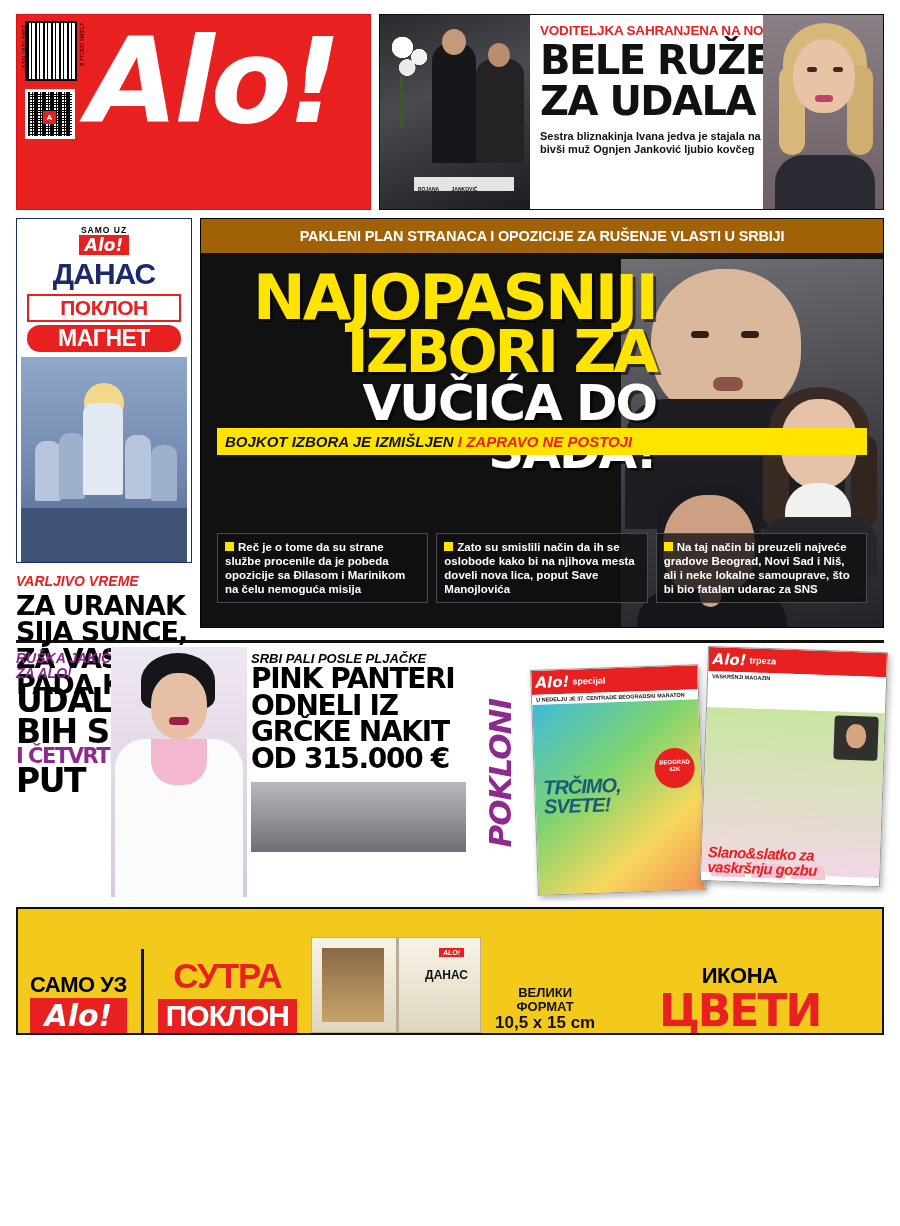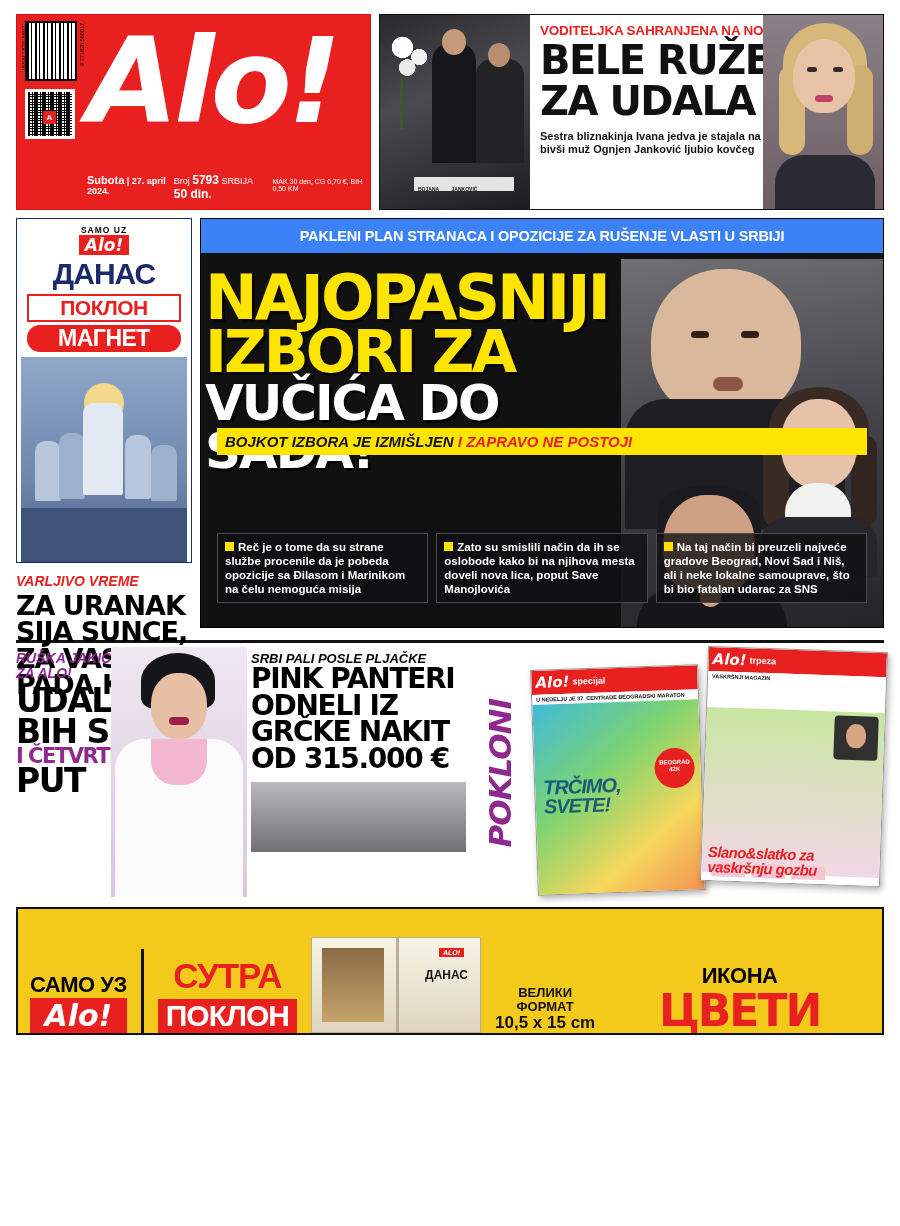--- a/index.html
+++ b/index.html
@@ -76,41 +76,41 @@
   .icon-art .fig.r1 { left:104px; top:78px; width:26px; height:64px; background:#b7c6dc;}
   .icon-art .fig.r2 { left:130px; top:88px; width:26px; height:56px; background:#9db0cc;}
   .icon-art .ground { position:absolute; left:0; bottom:0; width:100%; height:54px; background:#3f5277;}
 
   .weather { margin-top: 10px; }
   .w-kicker { font-size: 14px; font-weight: 900; color: #e8201f; font-style: italic; }
   .w-head { font-size: 27px; font-weight: 900; line-height: .98; margin-top: 4px; letter-spacing: -1px; font-family:"DejaVu Sans",sans-serif;}
 
   
   .hero { flex: 1; border: 1px solid #000; background: #111; position: relative; overflow: hidden; }
-  .hero-banner { background: #3b82f6; color: #fff; font-size: 14.5px; font-weight: 900; text-align: center; padding: 9px 4px; letter-spacing: -.2px; }
+  .hero-banner { background: #a16207; color: #fff; font-size: 14.5px; font-weight: 900; text-align: center; padding: 9px 4px; letter-spacing: -.2px; }
   .hero-photo { position: absolute; right: 0; top: 40px; width: 262px; height: 400px; background: linear-gradient(170deg,#6f6f74,#3a3a40 55%,#202024); }
   .hp-m1 { position:absolute; left:30px; top:10px; width:150px; height:150px; background:#d9b89c; border-radius:48% 48% 44% 44%; }
   .hp-m1b { position:absolute; left:4px; top:140px; width:220px; height:130px; background:#1d1d22; border-radius:40px 40px 0 0;}
   .hp-m1e1 { position:absolute; left:70px; top:72px; width:18px; height:7px; background:#2d2018; border-radius:4px;}
   .hp-m1e2 { position:absolute; left:120px; top:72px; width:18px; height:7px; background:#2d2018; border-radius:4px;}
   .hp-m1mo { position:absolute; left:92px; top:118px; width:30px; height:14px; background:#8c5548; border-radius:12px;}
   .hp-w { position:absolute; right:6px; top:140px; width:120px; height:170px; }
   .hp-w .fc { position:absolute; left:24px; top:0; width:76px; height:90px; background:#e6c3a8; border-radius:46%; }
   .hp-w .hr { position:absolute; left:12px; top:-12px; width:100px; height:84px; background:#3a2a24; border-radius:50% 50% 30% 30%;}
   .hp-w .hr2 { position:absolute; left:6px; top:36px; width:26px; height:92px; background:#3a2a24; border-radius:14px;}
   .hp-w .hr3 { position:absolute; right:0px; top:36px; width:26px; height:92px; background:#32241f; border-radius:14px;}
   .hp-w .nk { position:absolute; left:28px; top:84px; width:66px; height:58px; background:#f1f1ef; border-radius:30px 30px 0 0;}
   .hp-w .bd { position:absolute; left:4px; top:118px; width:116px; height:60px; background:#26262c; border-radius:26px 26px 0 0;}
   .hp-m2 { position:absolute; left:16px; bottom:-6px; width:150px; height:180px;}
   .hp-m2 .fc { position:absolute; left:26px; top:10px; width:92px; height:104px; background:#cda083; border-radius:46%; }
   .hp-m2 .hr { position:absolute; left:20px; top:0px; width:104px; height:54px; background:#1b1b1f; border-radius:50% 50% 10% 10%;}
   .hp-m2 .bd { position:absolute; left:0; top:104px; width:150px; height:90px; background:#16161a; border-radius:36px 36px 0 0;}
   .hp-m2 .hand { position:absolute; left:64px; top:78px; width:22px; height:44px; background:#cda083; border-radius:11px; transform:rotate(8deg);}
 
-  .hero-title { position: absolute; left: 4px; top: 52px; width: 430px; }
+  .hero-title { position: absolute; left: 25px; top: 52px; width: 430px; text-align: right; }
   .ht1 { font-size: 63px; line-height: .86; font-weight: 900; color: #ffe400; letter-spacing: -3px; font-family:"DejaVu Sans",sans-serif; text-shadow: 3px 3px 0 rgba(0,0,0,.55);}
   .ht2 { font-size: 59px; line-height: .9; font-weight: 900; color: #ffe400; letter-spacing: -3px; font-family:"DejaVu Sans",sans-serif; text-shadow: 3px 3px 0 rgba(0,0,0,.55);}
   .ht3 { font-size: 50px; line-height: .95; font-weight: 900; color: #fff; letter-spacing: -2px; font-family:"DejaVu Sans",sans-serif; text-shadow: 3px 3px 0 rgba(0,0,0,.55); margin-top: 2px;}
   .hero-strip { position: absolute; left: 16px; right: 16px; bottom: 172px; background: #ffe400; padding: 5px 8px; font-size: 15px; font-weight: 900; font-style: italic; color: #111; }
   .hero-strip .red { color: #e8201f; }
   .bullets { position: absolute; left: 16px; right: 16px; bottom: 24px; display: flex; gap: 8px; }
   .bullet { flex: 1; background: rgba(15,15,18,.78); border: 1px solid #4a4a50; padding: 6px 7px; color: #fff; font-size: 11.5px; font-weight: bold; line-height: 1.22; }
   .bullet .sq { display:inline-block; width:9px; height:9px; background:#ffe400; margin-right:4px;}
 
   
@@ -180,33 +180,20 @@
       <div class="barcode-wrap">
         <div class="issn">ISSN 1820-5607</div>
         <div class="barcode"></div>
         <div class="ean">9 771820 560017</div>
       </div>
       <div class="qr">
           <div class="qr-inner"></div>
         </div>
       <div class="qr-badge">A</div>
       <div class="alo-logo">Alo!</div>
-      <div class="dateline">
-        <div class="dl-date">
-          <span class="day">Subota</span>
-          <span>| 27. april 2024.</span>
-        </div>
-        <div class="dl-num">
-          <span>Broj</span>
-          <b>5793</b>
-          <span>SRBIJA</span>
-          <b>50 din.</b>
-        </div>
-        <div class="dl-prices">MAK 30 den, CG 0,70 €, BIH 0,50 KM</div>
-      </div>
     </div>
 
     <div class="top-story">
       <div class="ts-photo">
         <div class="flowers"></div>
           <div class="f-stem"></div>
         <div class="p1"></div>
           <div class="p1h"></div>
         <div class="p2"></div>
           <div class="p2h"></div>

